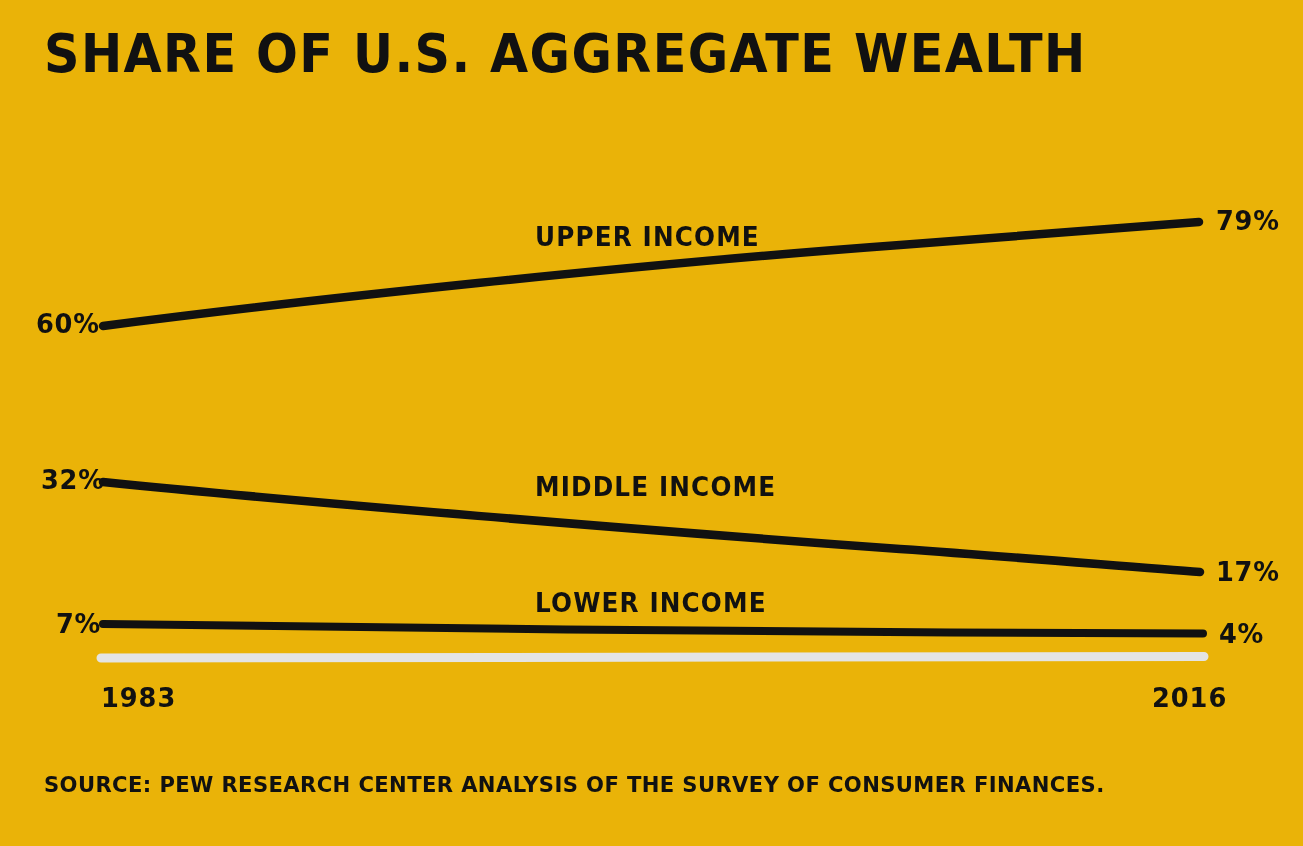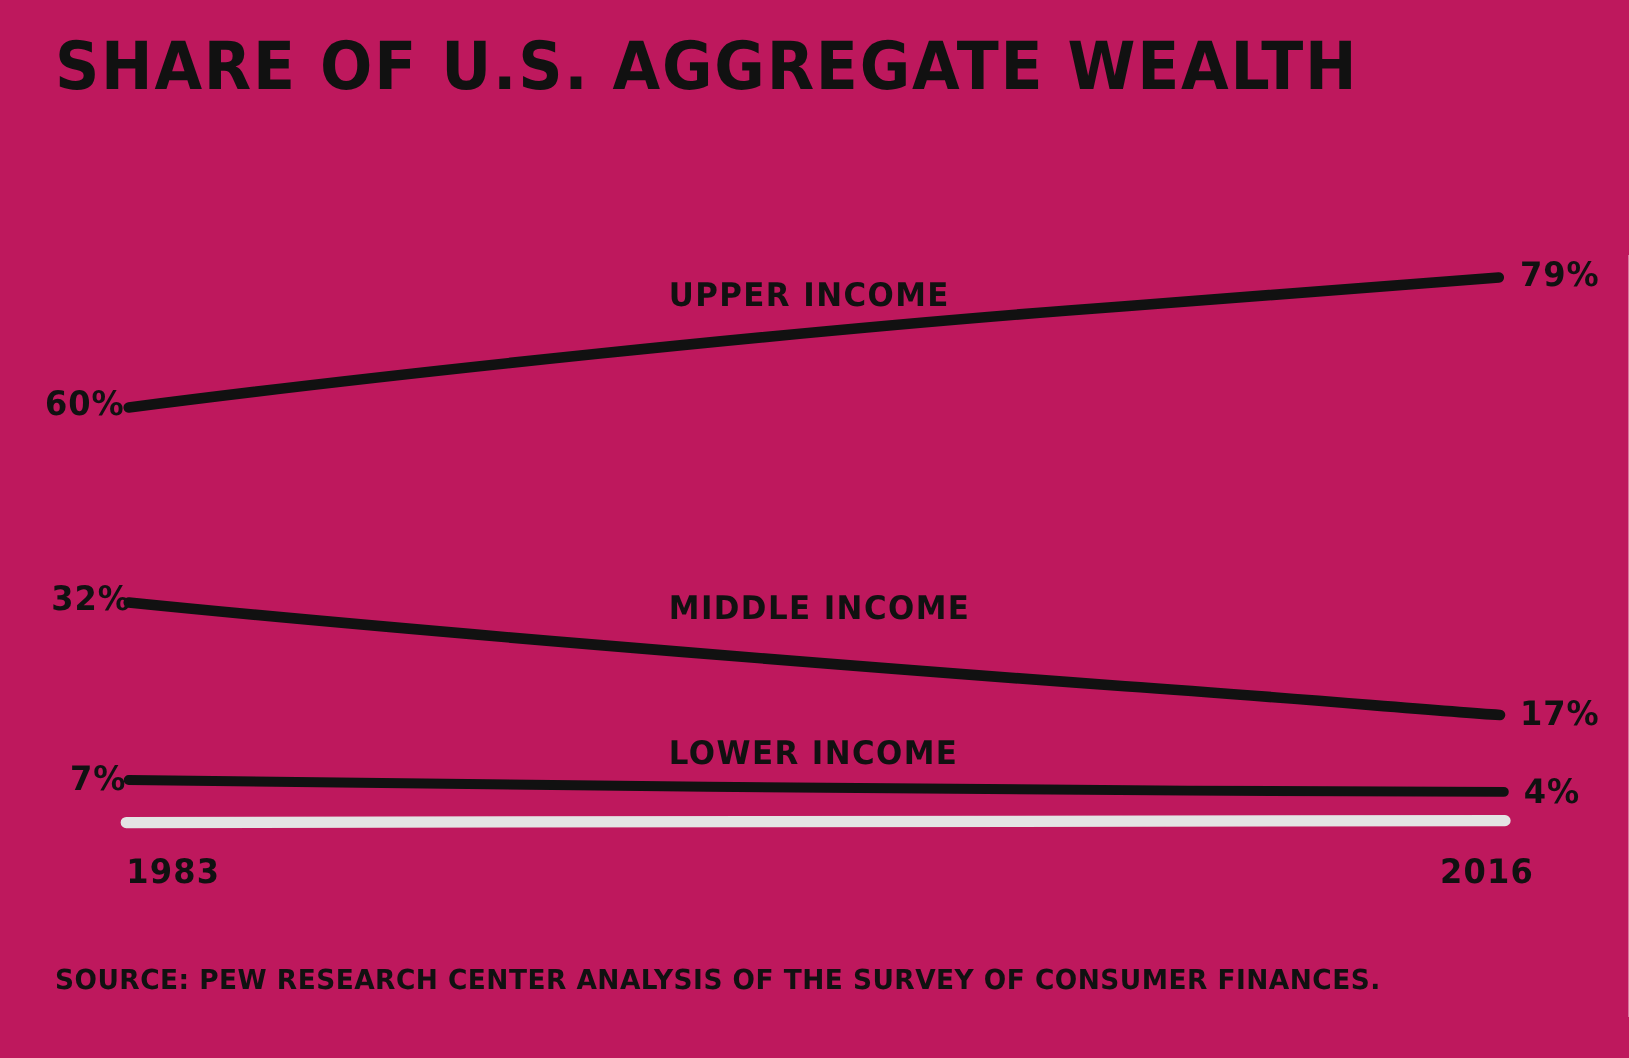--- a/index.html
+++ b/index.html
@@ -10,21 +10,21 @@
   body {
     width: 1303px;
     height: 846px;
     overflow: hidden;
     font-family: "DejaVu Sans", sans-serif;
   }
   .page {
     position: relative;
     width: 1303px;
     height: 846px;
-    background: #be185d;
+    background: #eab308;
     text-align: right;
   }
 
   
   .hand {
     font-family: "DejaVu Sans", sans-serif;
     font-weight: 700;
     letter-spacing: 0.5px;
     color: #111111;
     white-space: nowrap;

